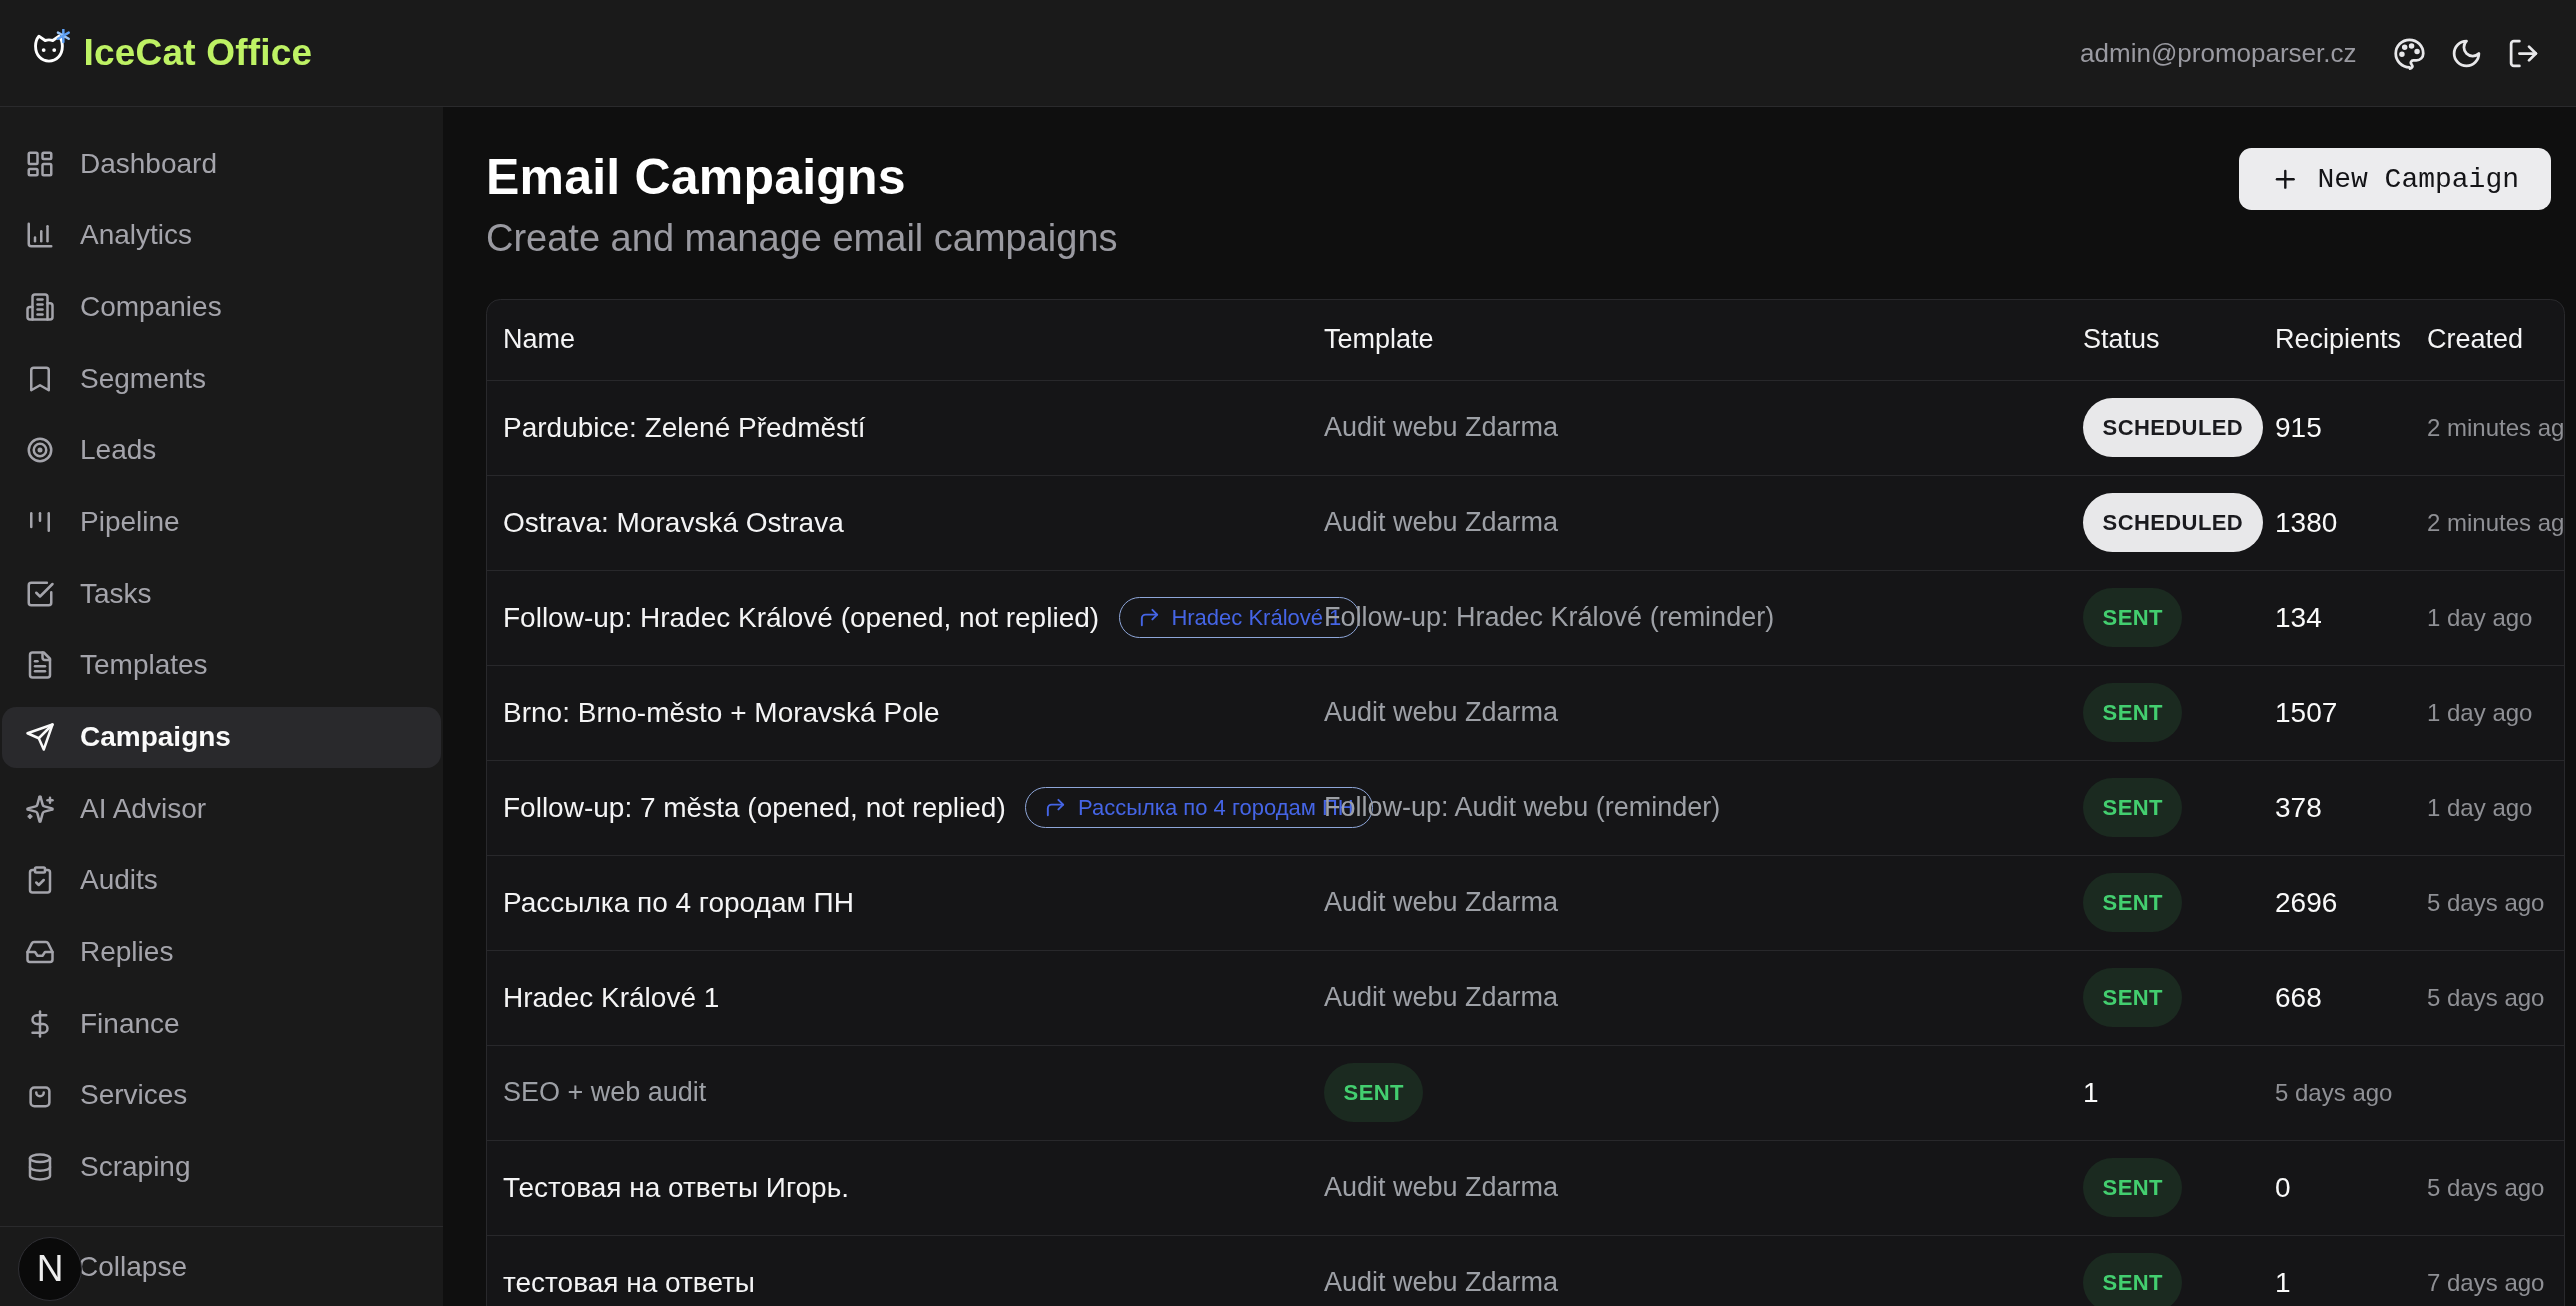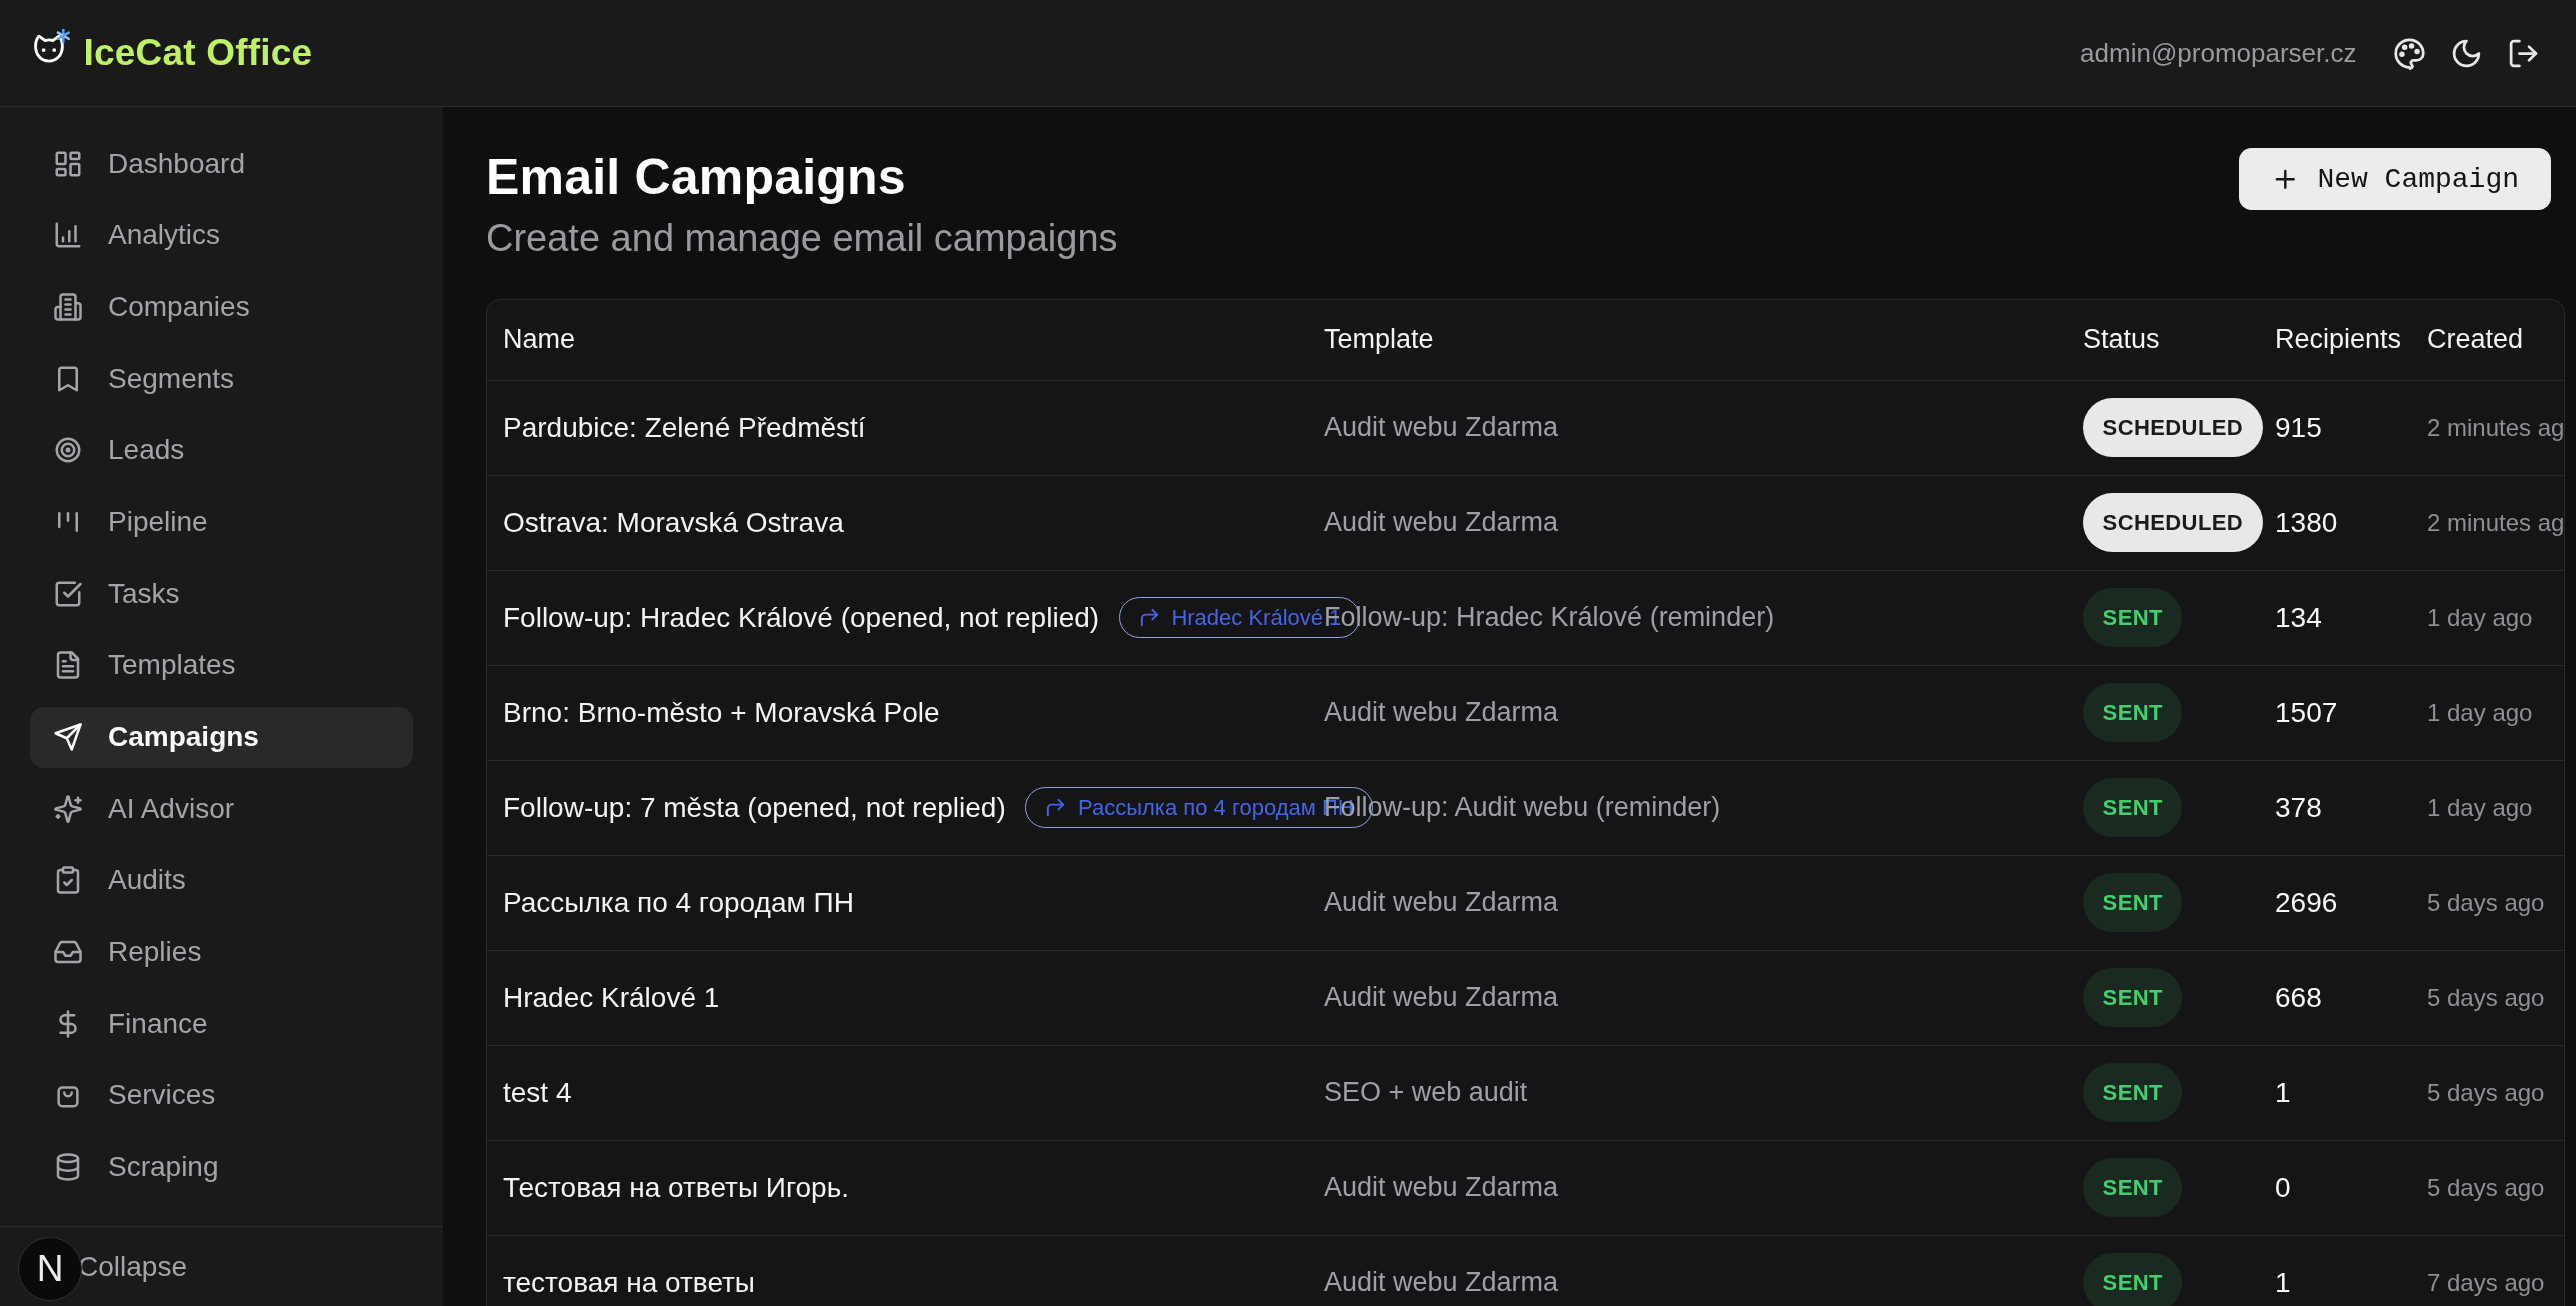--- a/index.html
+++ b/index.html
@@ -24,21 +24,21 @@
   .icon-btn svg{ width:33px; height:33px; }
 
   
   .shell{ display:flex; height:1200px; }
 
   
   .sidebar{
     width:443px; background:#1a1a1a; display:flex; flex-direction:column;
     padding-top:26px; flex-shrink:0;
   }
-  .nav{ padding:0 30px; display:flex; flex-direction:column; gap:10.7px; }
+  .nav{ padding:0 2px; display:flex; flex-direction:column; gap:10.7px; }
   .nav-item{
     display:flex; align-items:center; gap:25px; height:61px; padding:0 23px;
     border-radius:14.3px; color:#a4a4ab; font-size:28px; cursor:pointer; white-space:nowrap;
   }
   .nav-item svg{ width:30px; height:30px; flex-shrink:0; }
   .nav-item.active{ background:#29292c; color:#fafafa; font-weight:600; }
   .sidebar-footer{
     margin-top:auto; border-top:0.9px solid #2a2a2c; height:81px;
     display:flex; align-items:center; gap:25px; padding:0 23px;
     color:#a4a4ab; font-size:28px; position:relative; cursor:pointer;
@@ -463,24 +463,20 @@
             <span class="name-text">Hradec Králové 1</span>
 
           </div>
           <span class="cell-template">Audit webu Zdarma</span>
           <span><span class="status-pill st-sent">SENT</span></span>
           <span class="cell-recipients">668</span>
           <span class="cell-created">5 days ago</span>
         </div>
 
         <div class="trow">
-          <div class="cell-name">
-            <span class="name-text">test 4</span>
-
-          </div>
           <span class="cell-template">SEO + web audit</span>
           <span><span class="status-pill st-sent">SENT</span></span>
           <span class="cell-recipients">1</span>
           <span class="cell-created">5 days ago</span>
         </div>
 
         <div class="trow">
           <div class="cell-name">
             <span class="name-text">Тестовая на ответы Игорь.</span>
 

